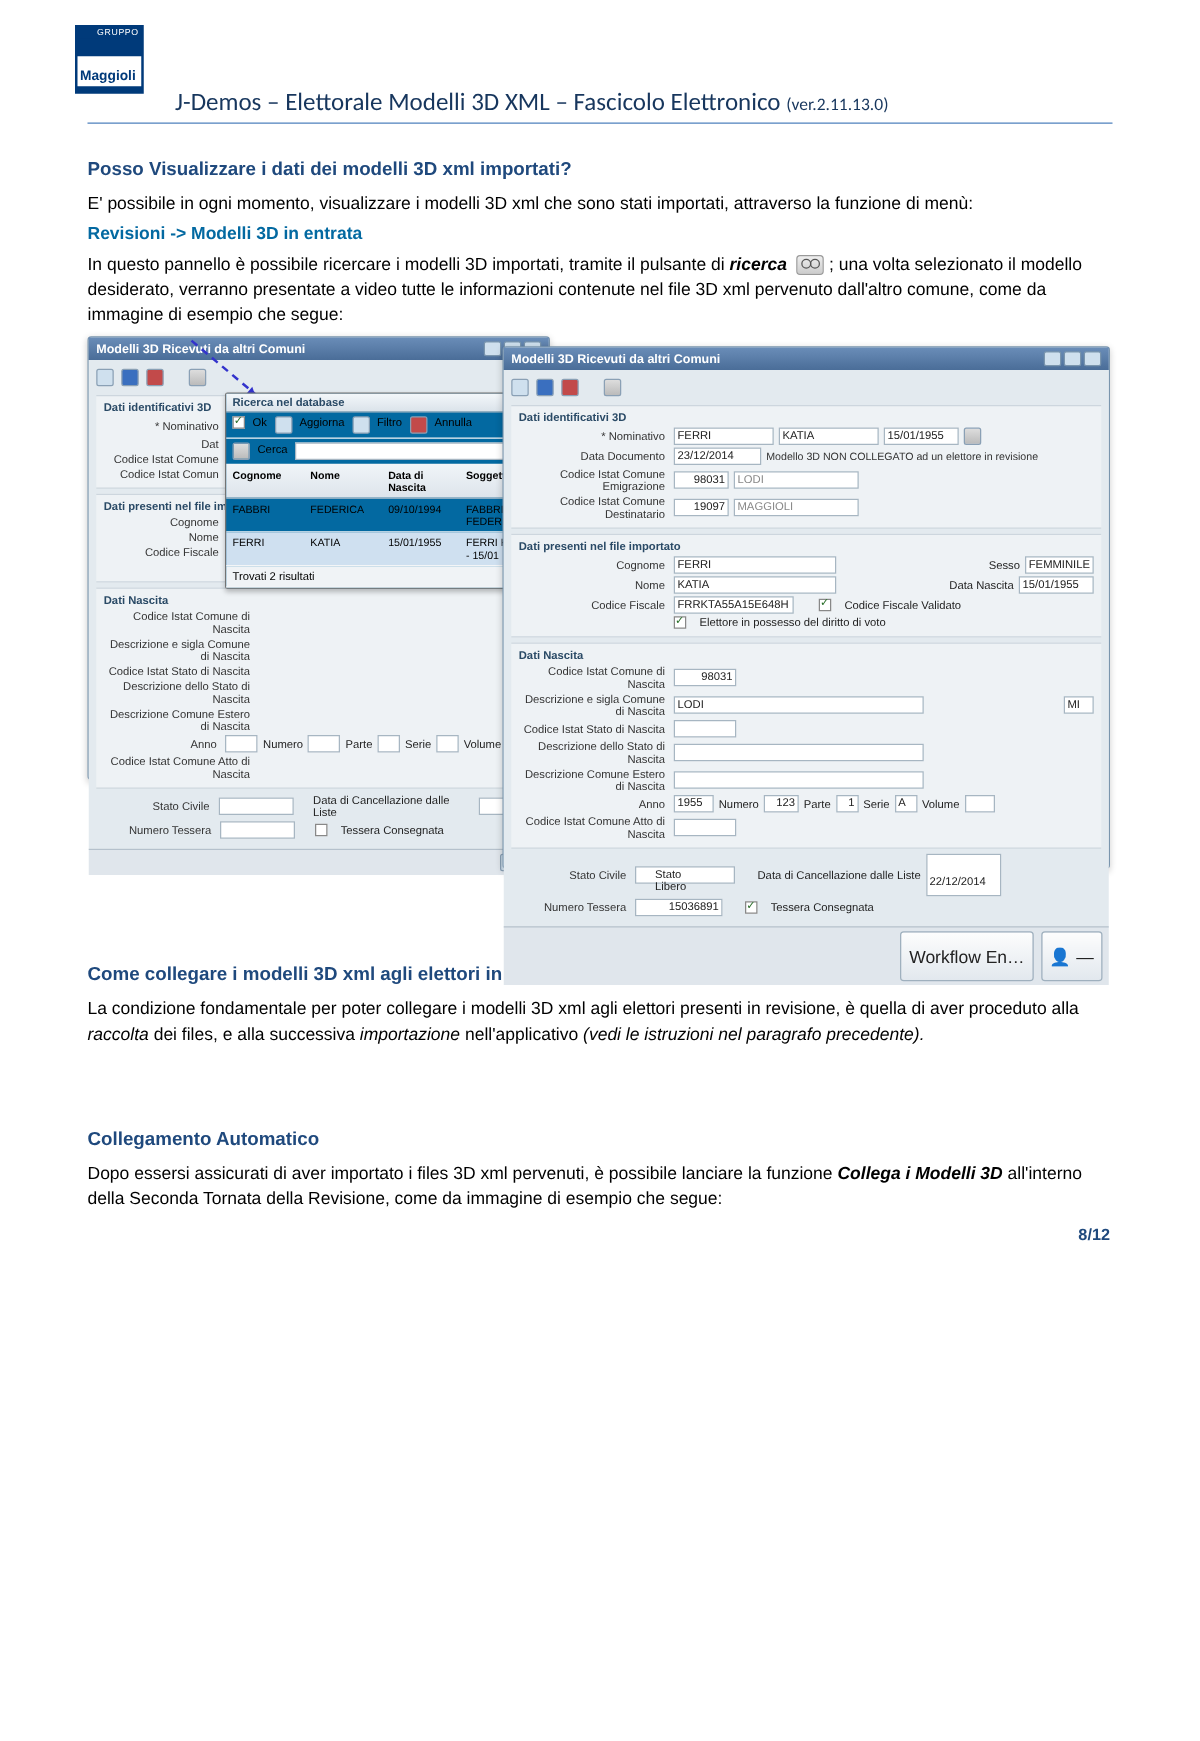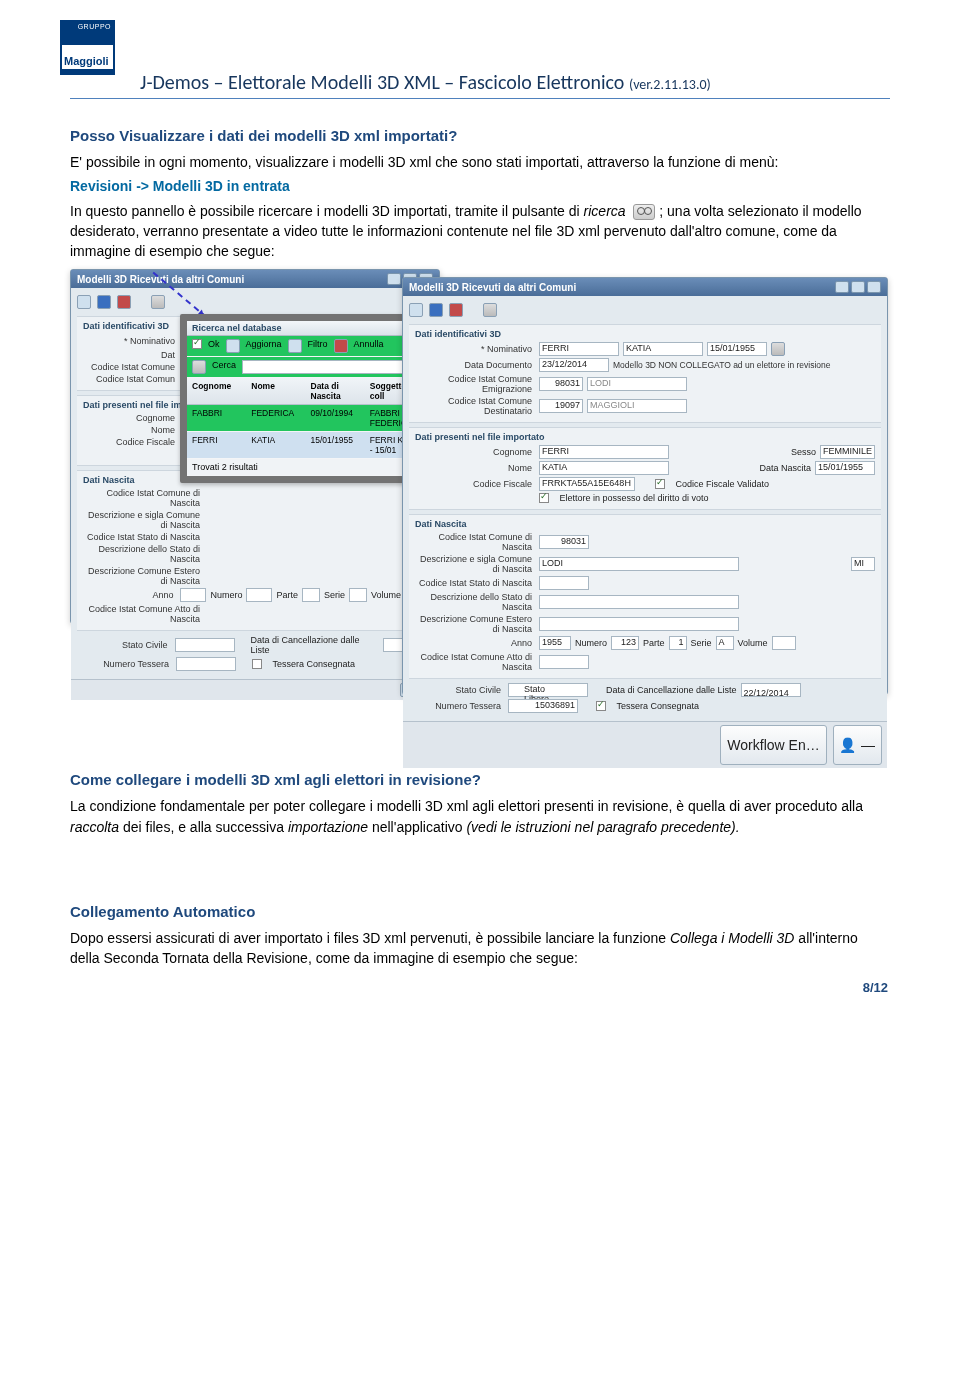--- a/index.html
+++ b/index.html
@@ -20,21 +20,21 @@
   .logo .maggioli { background:#fff; color:#003a7a; font-weight:bold; font-size:11px; padding:10px 2px 2px 2px; margin-top:14px;}
   .header-title {
     font-family: Calibri, Arial, sans-serif;
     font-size: 20px; color: #17365d; padding-left: 70px;
     border-bottom: 1px solid #4f81bd; padding-bottom: 4px; margin-bottom: 28px;
   }
   .header-title .ver { font-size: 14px; }
   .h2 { color: #1f497d; font-weight: bold; font-size: 15px; margin: 22px 0 8px 0; }
   p { font-size: 14px; line-height: 1.45; margin: 0 0 4px 0; }
   .menupath { color: #0369a1; font-weight: bold; }
-  .bolditalic { font-weight: normal; font-style: italic; }
+  .bolditalic { font-weight: bold; font-style: italic; }
   .italic { font-style: italic; }
   .ricerca-icon {
     display:inline-block; width:22px; height:16px; vertical-align:middle;
     background: linear-gradient(#eee,#ccc); border:1px solid #999; border-radius:3px;
     position:relative;
   }
   .ricerca-icon::before, .ricerca-icon::after{
     content:""; position:absolute; width:6px; height:6px; border:1.5px solid #555; border-radius:50%;
     top:2px;
   }
@@ -67,21 +67,21 @@
   .fcheck{ width:10px; height:10px; border:1px solid #888; background:#fff; display:inline-block;}
   .fcheck.on::after{ content:"✓"; font-size:9px; color:#2a6f2a; position:relative; top:-3px; left:0;}
   .arrow-line{
     position:absolute; width:70px; height:2px; background:#3333cc; transform:rotate(40deg);
     border-top:2px dashed #3333cc; background:none;
   }
   .arrow-line::after{
     content:""; position:absolute; right:-4px; top:-4px; border:5px solid transparent; border-left:8px solid #3333cc;
   }
   .popup {
-    position:absolute; background:#22c55e; border:7px solid #737373; border-radius:2px;
+    position:absolute; background:#0369a1; border:1px solid #737373; border-radius:2px;
     box-shadow:0 2px 4px rgba(0,0,0,0.25); font-size:9px;
   }
   .popup .ptitle{ background:linear-gradient(#f3f7fa,#dbe3ea); padding:2px 5px; font-weight:bold; color:#2a4a66; border-bottom:1px solid #b0bcc6;}
   .popup .prow{ display:flex; gap:6px; padding:3px 5px; align-items:flex-start; border-bottom:1px solid #f3f5f7;}
   .hdr{ display:flex; gap:6px; padding:3px 5px; background:linear-gradient(#f0f4f8,#dde4eb); font-weight:bold; border-bottom:1px solid #b5c1cc;}
   .cell{ flex:1; font-size:8.5px;}
   .status{ display:flex; justify-content:flex-end; gap:6px; padding:3px 5px; background:#e0e6ec; border-top:1px solid #b5c1cc;}
   .btn{ background:linear-gradient(#fdfdfd,#e2e8ee); border:1px solid #9fb0be; border-radius:3px; padding:11px 6px; font-size:14px;}
   .pagenum{ position:absolute; bottom:18px; right:72px; font-weight:bold; color:#1f497d; font-size:13px;}
 </style>
@@ -356,21 +356,21 @@
               <div class="flabel">Codice Istat Comune Atto di Nascita</div>
               <div class="finput" style="width:50px"></div>
             </div>
         </div>
 
         <div class="frow">
           <div class="flabel s">Stato Civile</div>
           <div class="finput" style="width:80px; padding:0 15px">Stato Libero</div>
           <div style="width:10px"></div>
           <span>Data di Cancellazione dalle Liste</span>
-          <div class="finput" style="width:60px; padding:4px 2px">22/12/2014</div>
+          <div class="finput" style="width:60px; padding:16px 2px">22/12/2014</div>
         </div>
         <div class="frow">
           <div class="flabel s">Numero Tessera</div>
           <div class="finput" style="width:70px; padding:0 2px; text-align:right">15036891</div>
           <div style="width:10px"></div>
           <span class="fcheck on"></span>&nbsp;<span>Tessera Consegnata</span>
         </div>
       </div>
       <div class="status">
         <span class="btn">Workflow En…</span>

